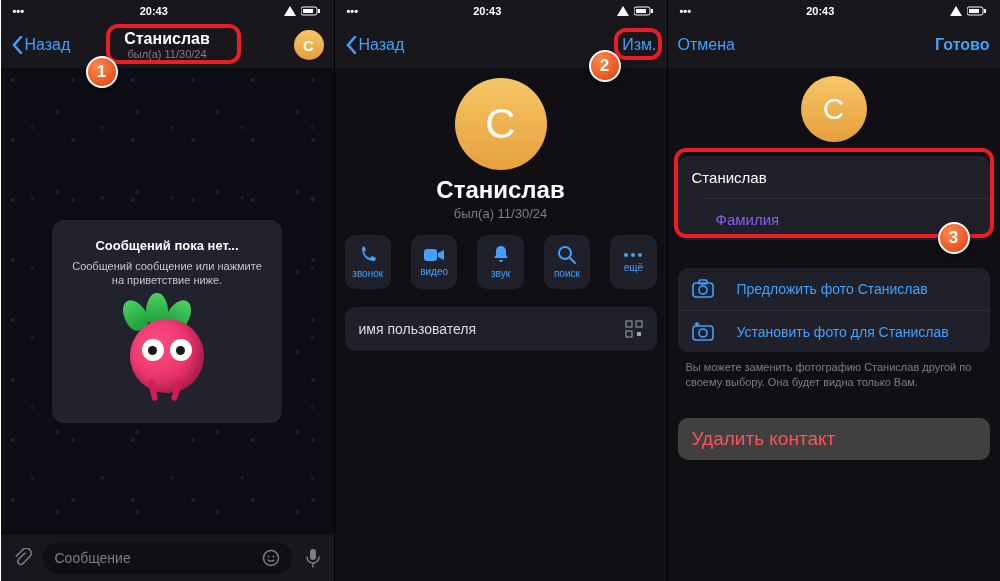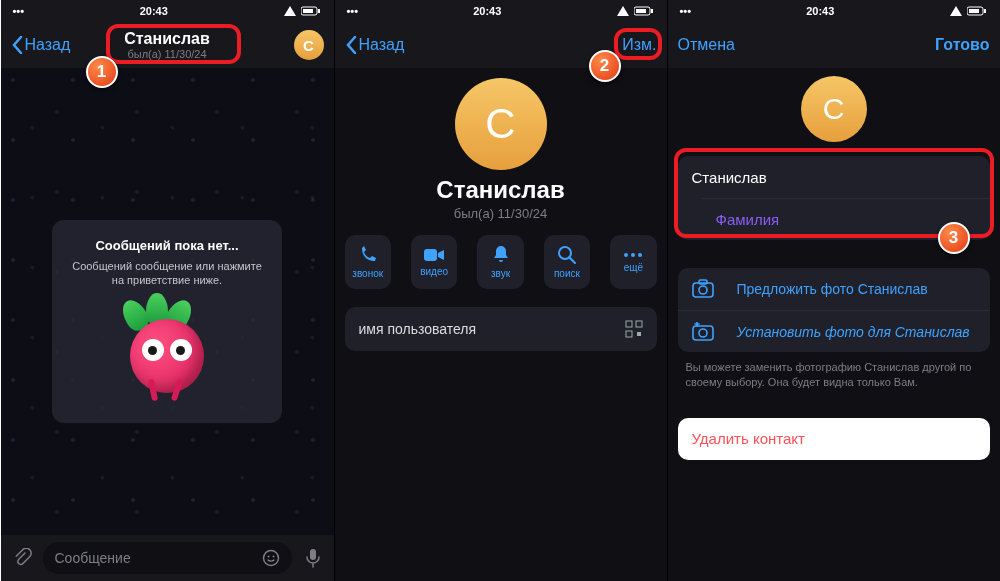--- a/index.html
+++ b/index.html
@@ -213,30 +213,30 @@
   .photo-block {
     margin: 28px 10px 0;
     background:#1f2029; border-radius:10px;
     overflow:hidden;
   }
   .photo-row {
     height:42px; padding:0 14px;
     display:flex; align-items:center; gap:23px;
     color:#3fa2ff; font-size:14px;
   }
-  .photo-row + .photo-row { border-top:1px solid #2b2c36;font-style:italic; }
+  .photo-row + .photo-row { border-top:1px solid #2b2c36; }
   .photo-help {
     margin: 8px 18px 0;
     font-size:11px; line-height:1.35; color:#7d7d85;
   }
   .delete-block {
     margin: 28px 10px 0;
-    background:#ffffff; border-radius:10px;
+    background:#404040; border-radius:10px;
     height:42px; display:flex; align-items:center; padding:0 14px;
-    color:#ff5157; font-size:15px;
+    color:#ff5157; font-size:19px;
   }
 
   
   .callout {
     position:absolute; border:4px solid #ec1c24;
     border-radius:12px; pointer-events:none;
   }
   .num-badge {
     position:absolute; width:32px;height:32px;border-radius:50%;
     background: radial-gradient(circle at 35% 30%, #ff8a4a, #e03a12);

